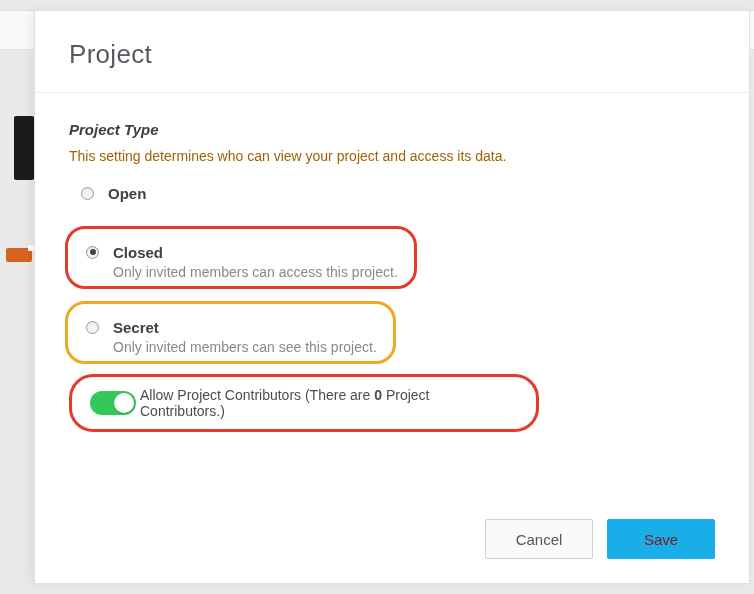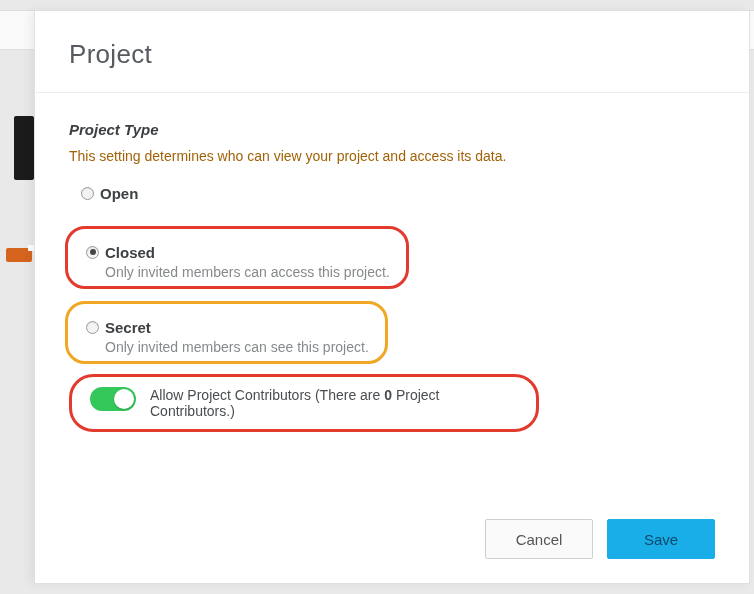--- a/index.html
+++ b/index.html
@@ -74,21 +74,21 @@
     font-style: italic;
   }
   .section-desc {
     font-size: 14px;
     color: #a16207;
     margin-bottom: 16px;
   }
   .option-row {
     display: flex;
     align-items: flex-start;
-    gap: 6px;
+    gap: 14px;
     padding: 4px 0 2px 12px;
   }
   .option-text {
     flex: 1;
   }
   .option-label {
     font-size: 15px;
     font-weight: 600;
     color: #3d4144;
     line-height: 1.3;
@@ -128,21 +128,22 @@
     padding: 10px 16px 2px 6px;
     margin-left: -4px;
     margin-bottom: 6px;
     width: fit-content;
     min-width: 320px;
   }
   .anno-red { border-color: #e23b2e; }
   .anno-orange { border-color: #f0a723; }
   .toggle-row {
     display:flex;
-    gap: 14px;
+    align-items:center;
+    gap: 4px;
     padding: 0 8px;
   }
   .toggle-wrap {
     border: 3px solid #e23b2e;
     border-radius: 24px;
     padding: 10px 18px 10px 10px;
     margin-top: 10px;
     width: 470px;
   }
   .toggle {
@@ -182,21 +183,21 @@
     justify-content:center;
     cursor:pointer;
   }
   .btn-secondary {
     background: #fafafa;
     border: 1px solid #cfcfcf;
     color: #555;
   }
   .btn-primary {
     background: #19aee8;
-    color: #0c4a6e;
+    color: #7f1d1d;
     border: 1px solid #19aee8;
   }
   .spacer-20 { height: 20px; }
   .spacer-6 { height: 6px; }
 </style>
 </head>
 <body>
 
 <div class="bg-strip"></div>
 <div class="bg-hint-topbar"></div>

